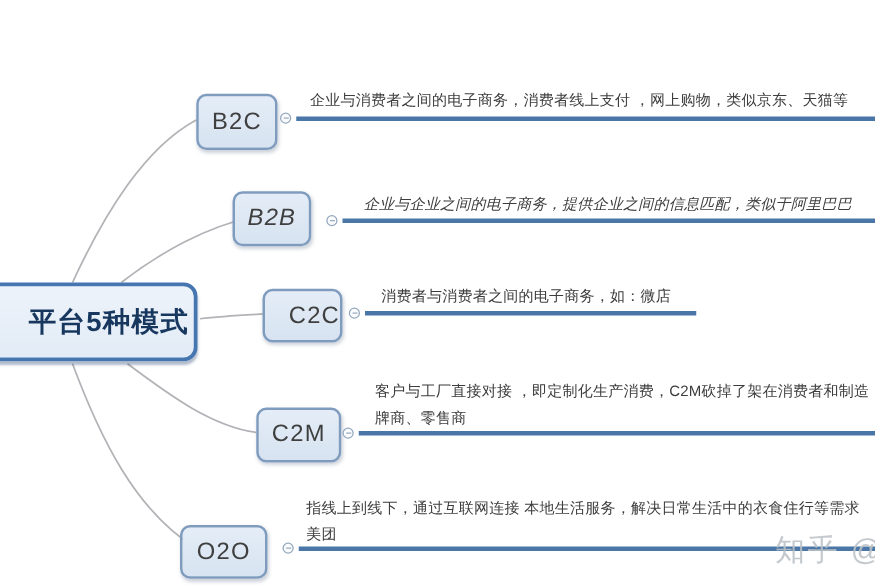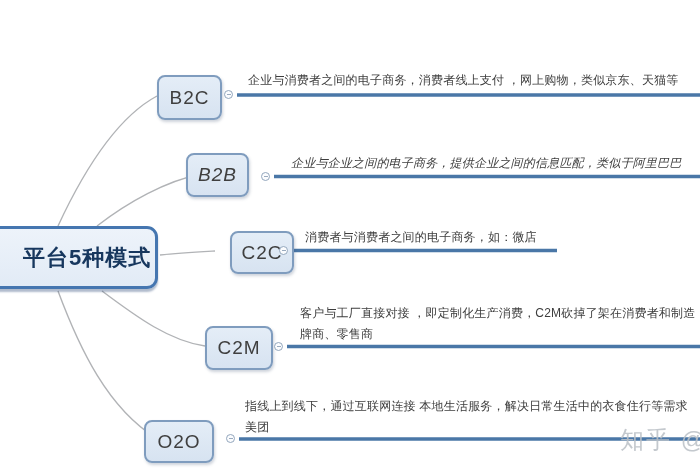--- a/index.html
+++ b/index.html
@@ -16,21 +16,21 @@
     position:absolute;
     background:linear-gradient(180deg,#e4edf7 0%,#d7e3f1 100%);
     border:2px solid #7f9cbe;
     border-radius:8px;
     box-shadow:1px 2px 3px rgba(60,80,110,.25);
     display:flex;align-items:center;justify-content:center;
     color:#3f3f3f;font-size:19px;font-weight:400;letter-spacing:1px;
   }
   .node-b2c{left:157px;top:75px;width:61px;height:41px;text-align:center;}
   .node-b2b{left:186px;top:153px;width:59px;height:40px;font-style:italic;}
-  .node-c2c{left:230px;top:231px;width:60px;height:39px;}
+  .node-c2c{left:210px;top:231px;width:60px;height:39px;justify-content:flex-end;}
   .node-c2m{left:205px;top:326px;width:64px;height:40px;}
   .node-o2o{left:144px;top:420px;width:66px;height:39px;}
 
   .root-node{
     position:absolute;left:-60px;top:226px;width:218px;height:63px;
     background:linear-gradient(180deg,#edf3fa 0%,#e2ebf6 100%);
     border:3px solid #4576b0;border-radius:11px;
     box-shadow:0 3px 2px rgba(30,60,110,.35);
     box-sizing:border-box;
   }

